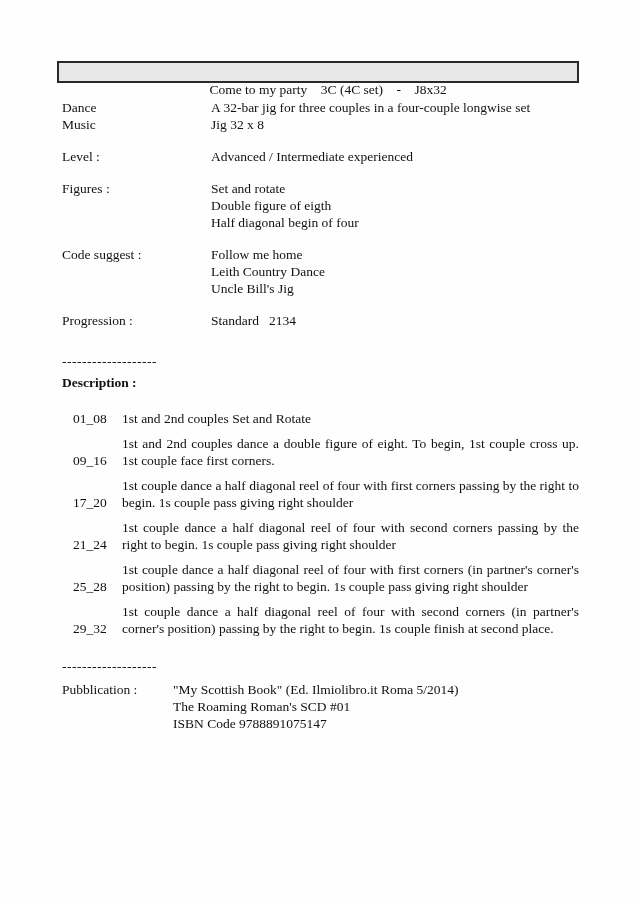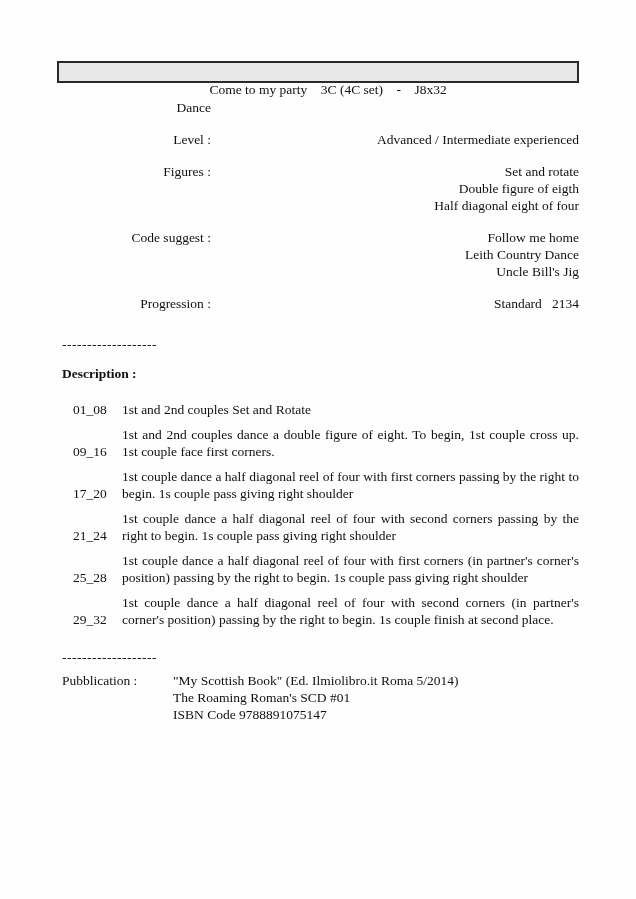--- a/index.html
+++ b/index.html
@@ -23,38 +23,37 @@
     background: #e8e8e8;
     height: 22px;
     text-align: center;
     line-height: 18px;
     white-space: pre;
   }
   .info-block { margin-top: 16px; }
   .info-row {
     display: flex;
     padding-left: 5px;
-    text-align: right;
   }
   .info-row.gap { margin-top: 15px; }
   .info-label {
     width: 149px;
     flex-shrink: 0;
   }
   .info-values { flex: 1; }
   .info-values div { white-space: pre; }
   .separator {
     padding-left: 5px;
     margin-top: 24px;
     letter-spacing: 0.5px;
   }
   .separator-2 { margin-top: 21px; }
   .desc-heading {
     padding-left: 5px;
-    margin-top: 12px;
+    margin-top: 4px;
     font-weight: bold;
   }
   .desc-items { margin-top: 19px; }
   .desc-item {
     display: flex;
     padding-left: 16px;
     margin-bottom: 8px;
     align-items: flex-end;
   }
   .desc-bars {
@@ -84,36 +83,45 @@
   <div class="content">
 
     <div class="title-box">
       <span>Come to my party    3C (4C set)    -    J8x32</span>
     </div>
 
     <div class="info-block">
 
       <div class="info-row">
         <span class="info-label">Dance</span>
+        <span class="info-values">
+          <div>A 32-bar jig for three couples in a four-couple longwise set</div>
+        </span>
       </div>
 
+      <div class="info-row">
+        <span class="info-label">Music</span>
+        <span class="info-values">
+          <div>Jig 32 x 8</div>
+        </span>
+      </div>
 
       <div class="info-row gap">
         <span class="info-label">Level :</span>
         <span class="info-values">
           <div>Advanced / Intermediate experienced</div>
         </span>
       </div>
 
       <div class="info-row gap">
         <span class="info-label">Figures :</span>
         <span class="info-values">
           <div>Set and rotate</div>
           <div>Double figure of eigth</div>
-          <div>Half diagonal eight of four</div>
+          <div>Half diagonal begin of four</div>
         </span>
       </div>
 
       <div class="info-row gap">
         <span class="info-label">Code suggest :</span>
         <span class="info-values">
           <div>Follow me home</div>
           <div>Leith Country Dance</div>
           <div>Uncle Bill's Jig</div>
         </span>

